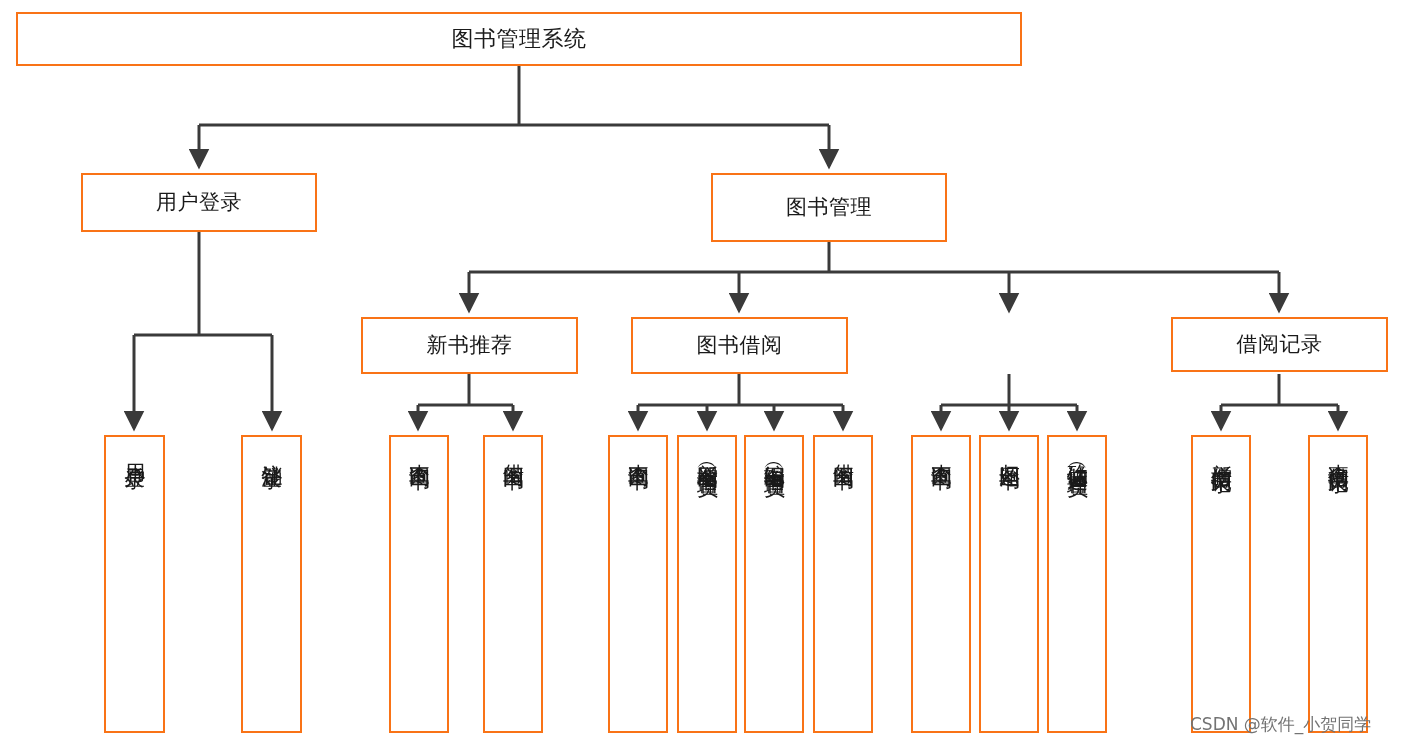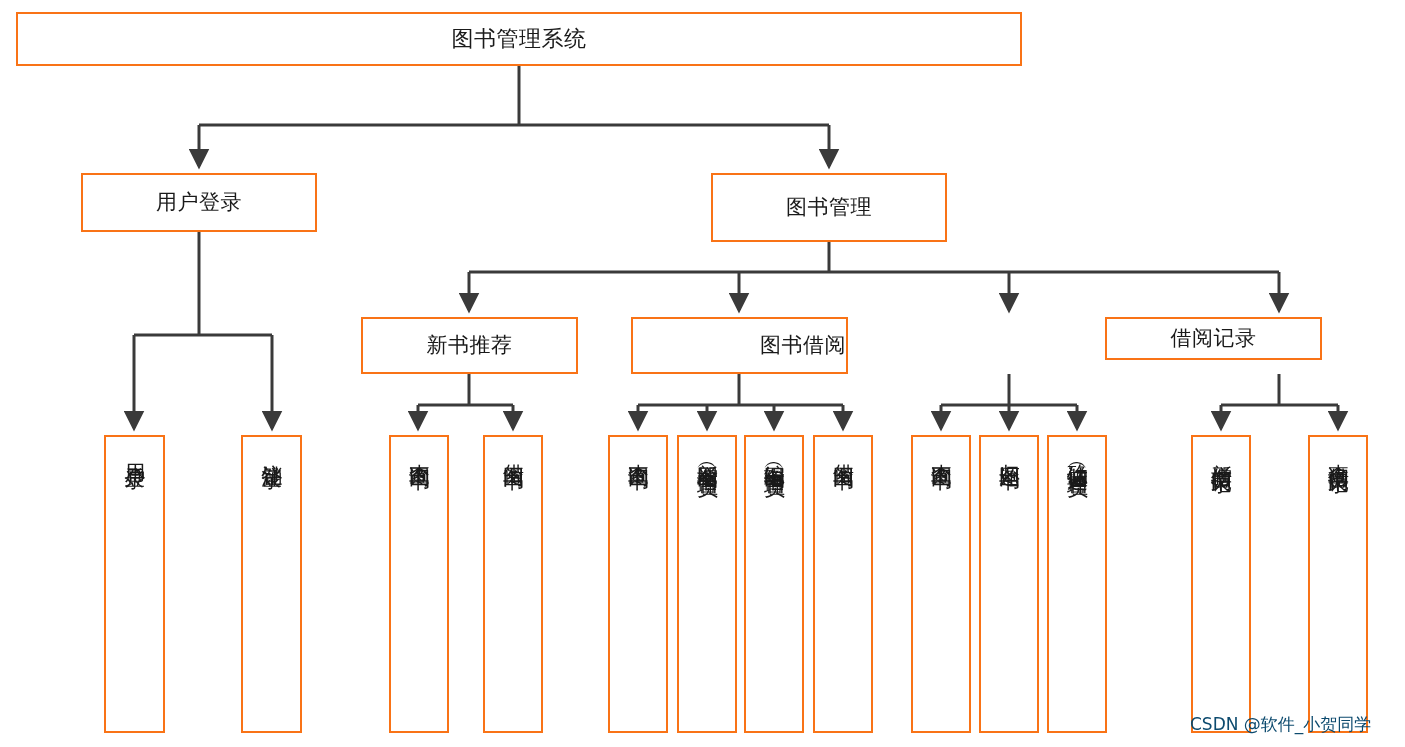--- a/index.html
+++ b/index.html
@@ -62,21 +62,21 @@
     font-size: 21px;
     letter-spacing: 2px;
     line-height: 1;
     height: auto;
   }
   .watermark {
     position: absolute;
     left: 1190px;
     top: 713px;
     font-size: 17px;
-    color: #0c4a6e;
+    color: #737373;
     white-space: nowrap;
     z-index: 5;
   }
 </style>
 </head>
 <body>
 
 <div id="diagram-canvas">
 
   <svg id="edge-layer" viewBox="0 0 1405 747" width="1405" height="747">
@@ -138,26 +138,26 @@
   </div>
 
   <div class="node horiz" style="left:711px; top:173px; width:236px; height:69px;">
     <span class="node-label">图书管理</span>
   </div>
 
   <div class="node horiz" style="left:361px; top:317px; width:217px; height:57px;">
     <span class="node-label">新书推荐</span>
   </div>
 
-  <div class="node horiz" style="left:631px; top:317px; width:217px; height:57px;justify-content:flex-end;">
+  <div class="node horiz" style="left:631px; top:317px; width:217px; height:57px;">
     <span class="node-label">图书借阅</span>
   </div>
 
 
-  <div class="node horiz" style="left:1105px; top:317px; width:217px; height:43px;">
+  <div class="node horiz" style="left:1171px; top:317px; width:217px; height:55px;">
     <span class="node-label">借阅记录</span>
   </div>
 
   <div class="node vert" style="left:104px; top:435px; width:61px; height:298px;">
     <span class="node-label">用户登录</span>
   </div>
 
   <div class="node vert" style="left:241px; top:435px; width:61px; height:298px;">
     <span class="node-label">注销登录</span>
   </div>

